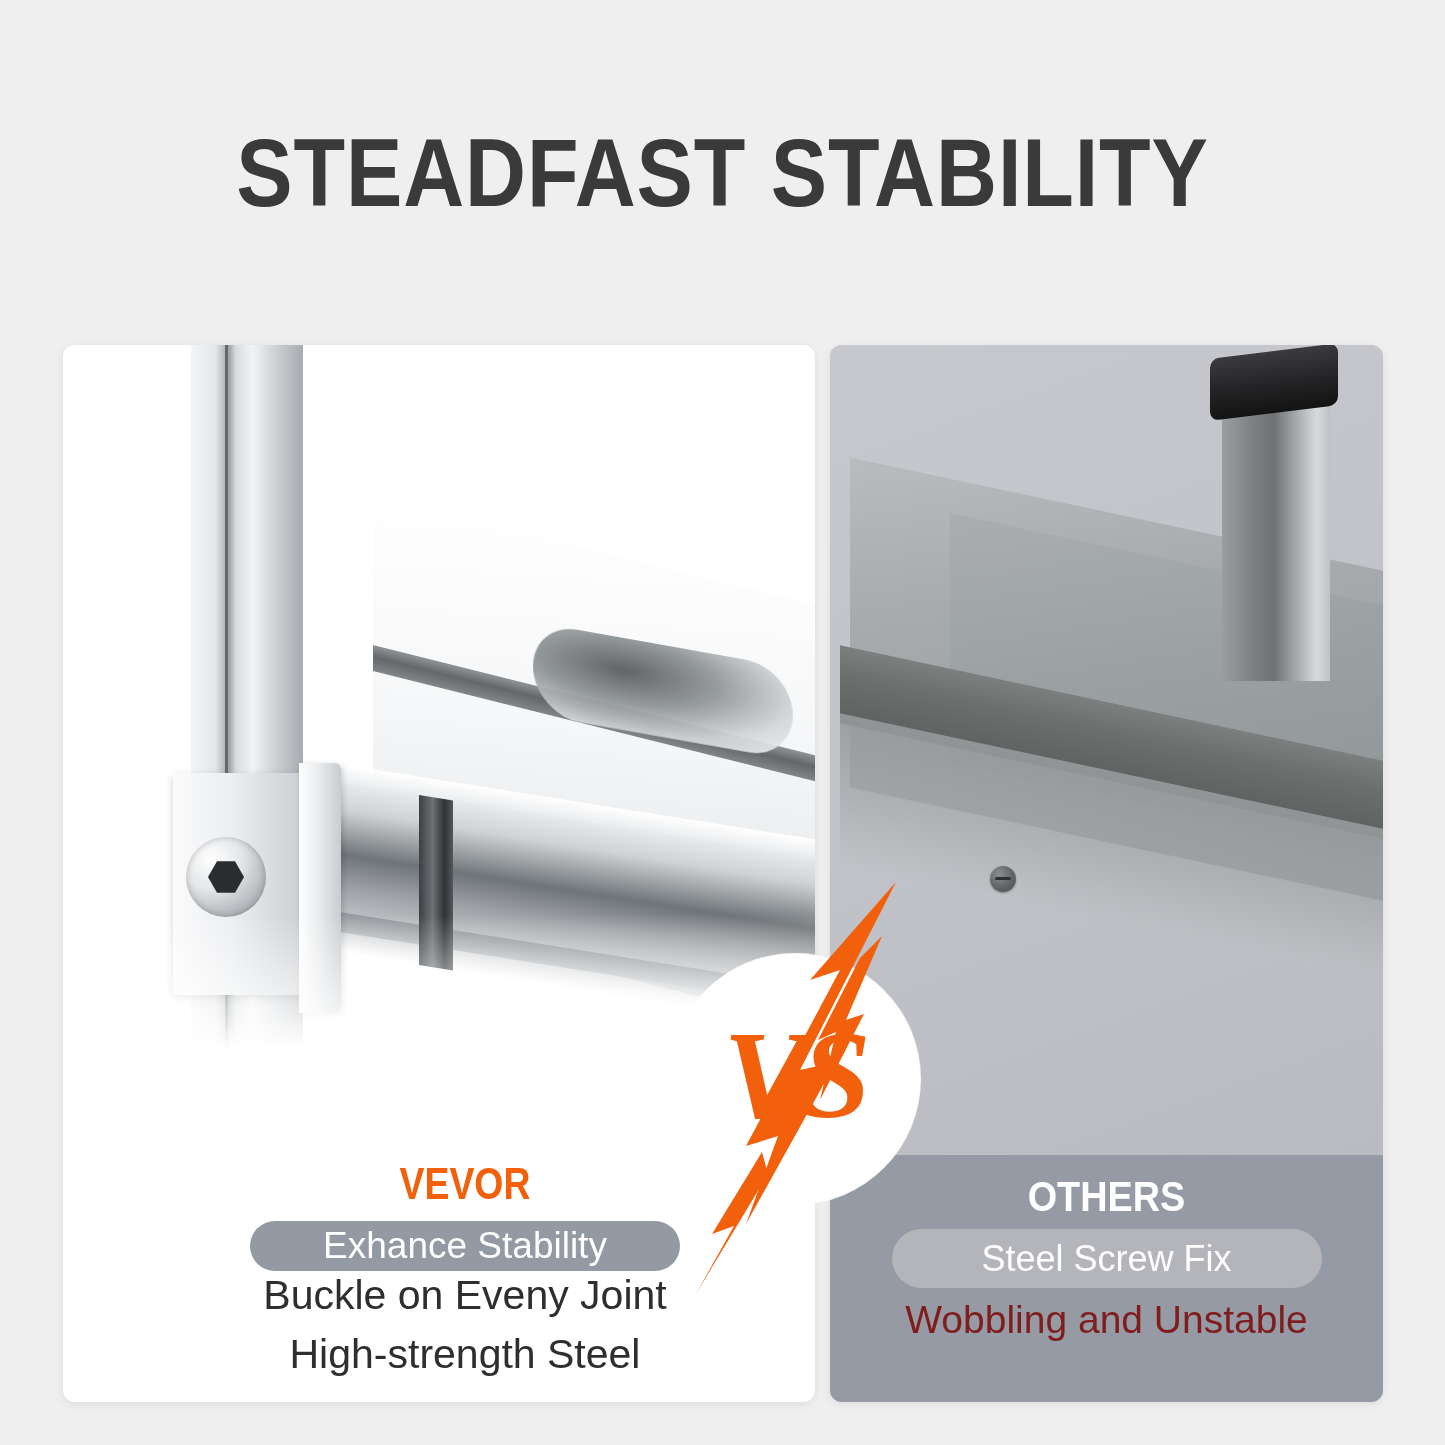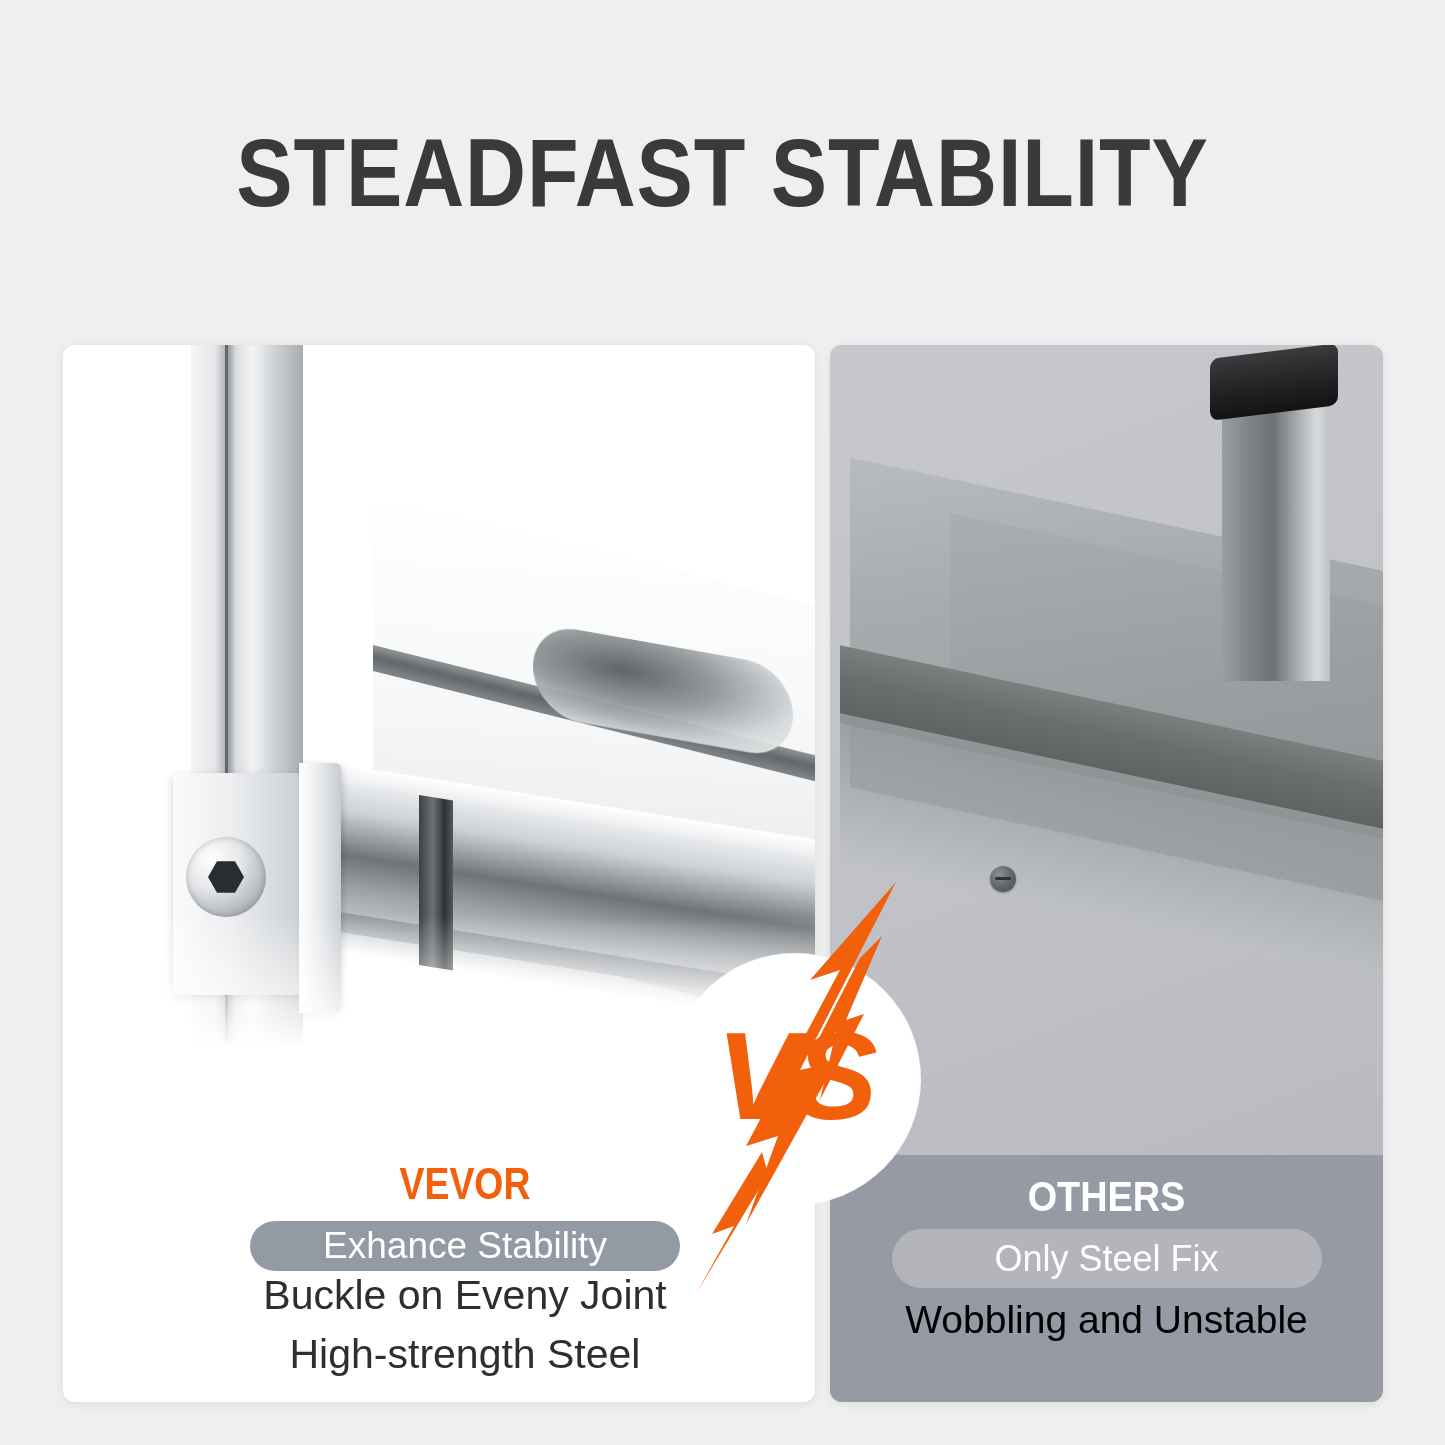--- a/index.html
+++ b/index.html
@@ -171,21 +171,21 @@
   
   .vs-wrap { position:absolute; left:607px; top:609px; width:250px; height:250px; z-index:6; }
   .vs-circle {
     position:absolute; inset:0; border-radius:50%;
     background:#ffffff;
     box-shadow:0 0 0 1px rgba(255,255,255,.9);
   }
   .vs-text {
     position:absolute; inset:0;
     display:flex; align-items:center; justify-content:center;
-    font-family:Liberation Sans, sans-serif;
+    font-family:Liberation Serif, serif;
     font-weight:bold; font-style:italic;
     font-size:124px; line-height:1;
     color:#F2600C;
     letter-spacing:-4px;
     padding-bottom:6px;
   }
   .bolt { position:absolute; left:-20px; top:-80px; width:300px; height:420px; pointer-events:none; }
 
   
   .capL { position:absolute; left:0; bottom:0; width:804px; height:257px; text-align:center; }
@@ -218,21 +218,21 @@
     transform:scaleX(0.88); transform-origin:50% 50%;
   }
   .pillR {
     display:inline-block; margin-top:8px;
     background:#b3b5bb; color:#ffffff;
     border-radius:34px; padding:7px 44px;
     font-size:36px; line-height:45px;
     min-width:430px;
   }
   .descR {
-    margin-top:8px; color:#000000;
+    margin-top:8px; color:#7f1d1d;
     font-size:39px; line-height:48px;
   }
 </style>
 </head>
 <body>
 
 <div class="headline">STEADFAST STABILITY</div>
 
 <div class="stage">
 
@@ -267,21 +267,21 @@
       <div class="shelfInnerR"></div>
       <div class="shelfEdgeR"></div>
       <div class="shelfUnderR"></div>
       <div class="postR"></div>
       <div class="footcap"></div>
       <div class="screwR"></div>
     </div>
 
     <div class="capR">
       <div class="othersTitle">OTHERS</div>
-      <div><span class="pillR">Only Steel Fix</span></div>
+      <div><span class="pillR">Steel Screw Fix</span></div>
       <div class="descR">Wobbling and Unstable</div>
     </div>
   </div>
 
   <div class="vs-wrap">
     <div class="vs-circle"></div>
     <div class="vs-text">VS</div>
     <svg class="bolt" viewBox="0 0 300 420">
       <polygon fill="#F2600C" points="246,8 150,196 186,188 96,350 128,262 96,272 190,96 160,106"></polygon>
       <polygon fill="#F2600C" points="232,62 196,146 214,140 170,226 186,158 168,166 210,84"></polygon>

